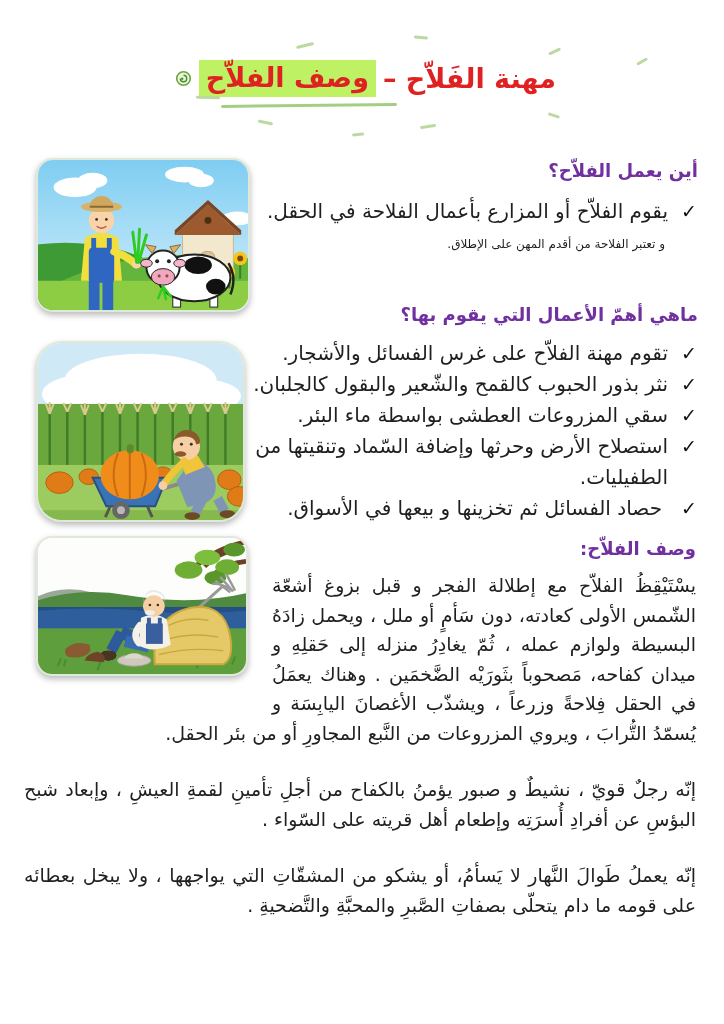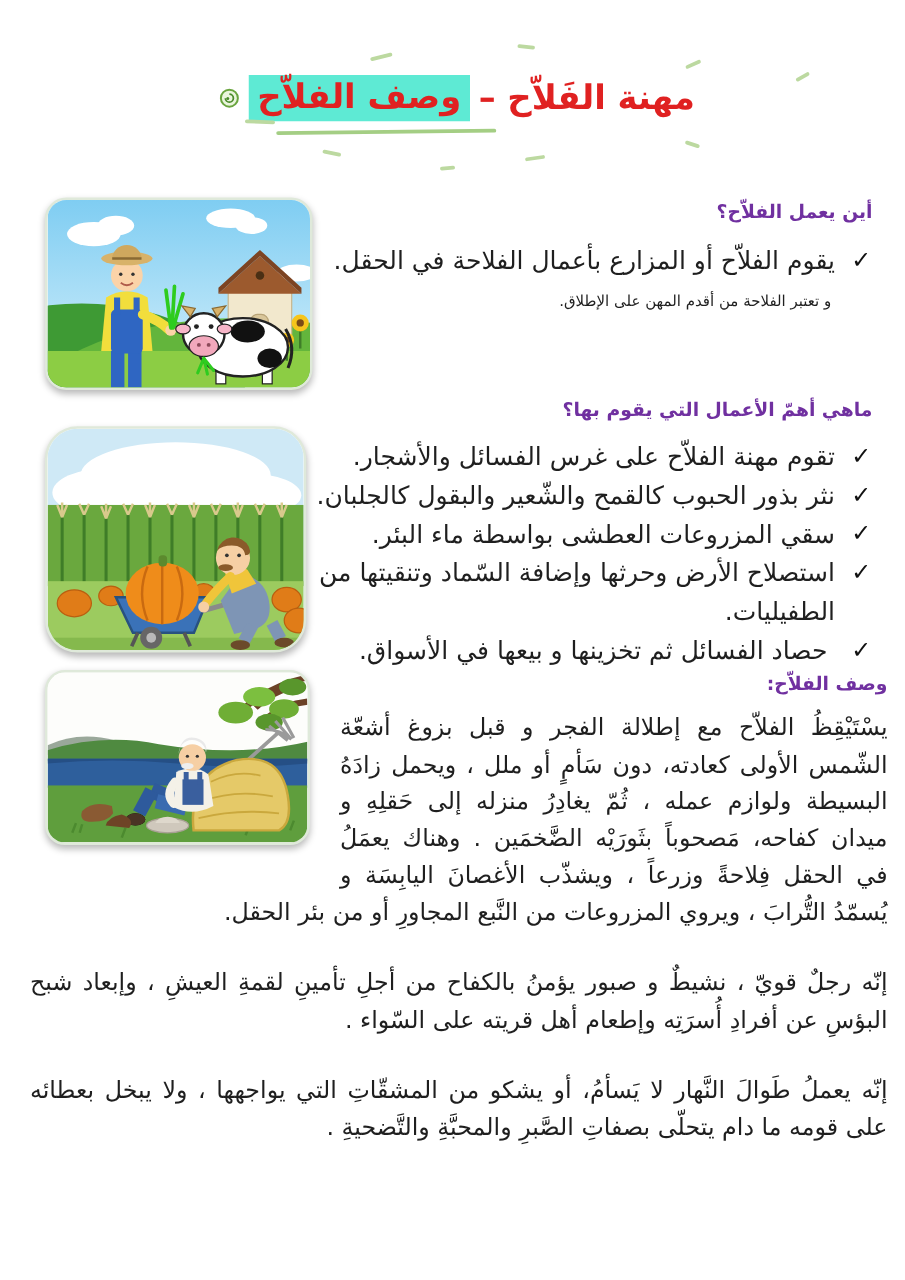--- a/index.html
+++ b/index.html
@@ -5,47 +5,47 @@
   * { margin:0; padding:0; box-sizing:border-box; }
   html,body { background:#ffffff; }
   body { width:724px; height:1024px; position:relative; overflow:hidden;
          font-family:"DejaVu Sans", sans-serif; color:#1f1f1f; direction:rtl; }
   .page { position:absolute; inset:0; background:#fff; }
 
   
   .title-row { position:absolute; top:60px; right:168px; white-space:nowrap;
                display:flex; align-items:center; gap:7px; direction:rtl; }
   .title-text { font-size:27px; font-weight:bold; color:#e02121; letter-spacing:.5px; }
-  .title-hl { background:#5eead4; padding:2px 7px 4px; }
+  .title-hl { background:#bef264; padding:2px 7px 4px; }
   .underline-green { position:absolute; top:104px; right:327px; width:176px; height:3px;
                      background:#a4ce84; border-radius:2px; transform:rotate(-.6deg); }
   .dash { position:absolute; height:2.5px; background:#bcd9a0; border-radius:2px; }
 
   
   .illus { position:absolute; overflow:hidden; background:#fff;
            border:2px solid #dfe9da; box-shadow:0 3px 6px rgba(0,0,0,.28); }
   .illus svg { display:block; width:100%; height:100%; }
   .illus-farm    { left:36px; top:158px; width:214px; height:154px; border-radius:17px; }
   .illus-harvest { left:36px; top:341px; width:209px; height:181px; border-radius:26px; }
 
   
-  .sec-heading { font-size:15px; font-weight:bold; color:#7030a0; text-align:right; }
+  .sec-heading { font-size:18px; font-weight:bold; color:#7030a0; text-align:right; }
   .sec { position:absolute; right:26px; width:448px; }
   .sec-where  { top:160px; }
-  .sec-tasks  { top:319px; }
+  .sec-tasks  { top:304px; }
   .sec-where .sec-heading { margin-bottom:14px; }
   .sec-tasks .sec-heading { margin-bottom:13px; }
   .check-item { position:relative; padding-right:30px; text-align:right;
                 font-size:20px; line-height:33px; }
   .sec-tasks .check-item { line-height:31px; }
   .check { position:absolute; right:1px; top:0; color:#111; font-size:19px; }
   .indent-item { padding-right:33px; text-align:right; font-size:12px; line-height:33px; }
 
   
-  .desc { position:absolute; top:534px; left:24px; right:14px; direction:rtl; }
+  .desc { position:absolute; top:534px; left:24px; right:28px; direction:rtl; }
   .illus-rest { float:left; width:212px; height:140px; margin:2px 24px 14px 12px;
                 border-radius:16px; position:relative; overflow:hidden; background:#fff;
                 border:2px solid #dfe9da; box-shadow:0 3px 6px rgba(0,0,0,.28); }
   .illus-rest svg { display:block; width:100%; height:100%; }
   .desc .sec-heading { margin:4px 0 12px; }
   .desc p { font-size:19px; line-height:29.5px; text-align:justify; margin-bottom:27px; }
 </style>
 </head>
 <body>
 

